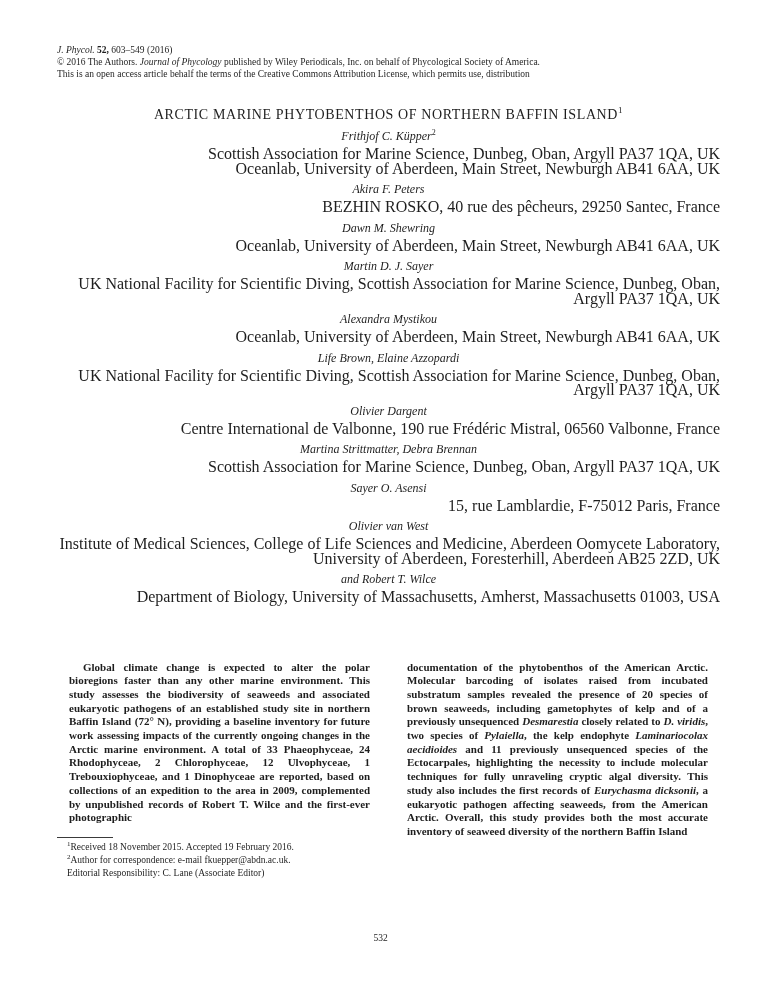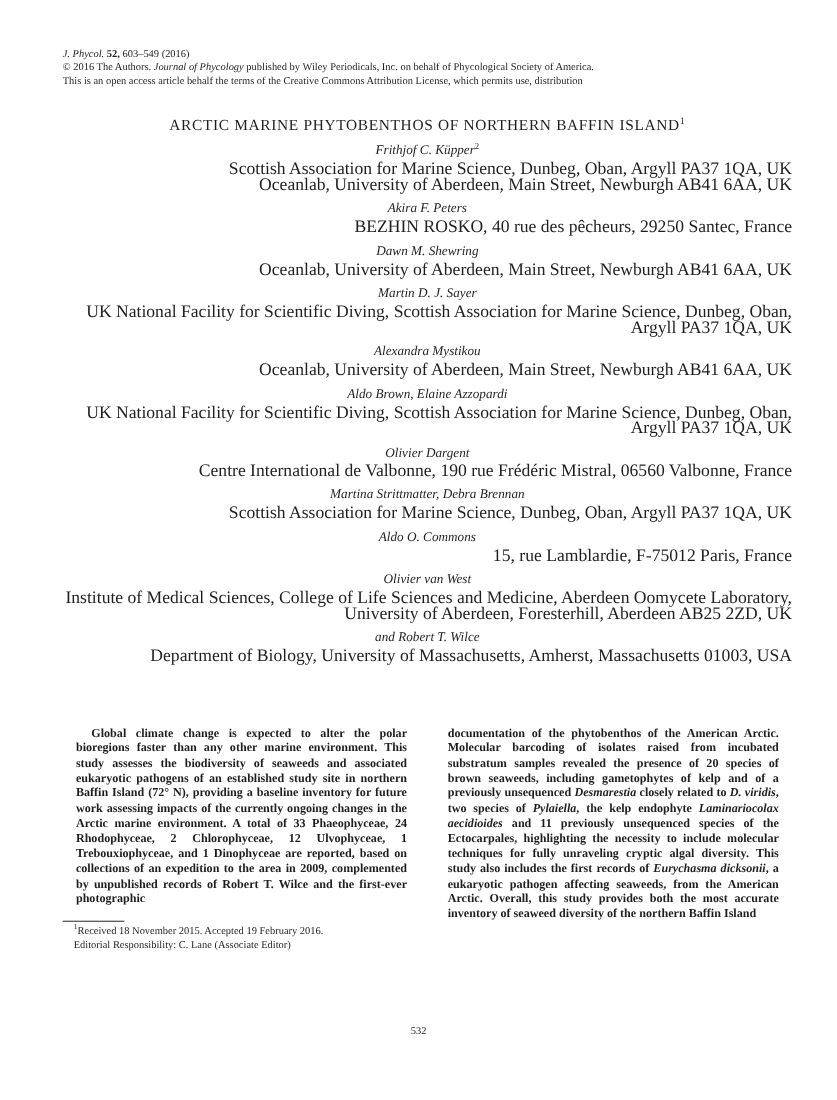--- a/index.html
+++ b/index.html
@@ -126,42 +126,42 @@
       </div>
 
       <div class="author-block">
         <div class="author-name"><span>Alexandra Mystikou</span></div>
         <div class="affils">
           <div class="affil-line">Oceanlab, University of Aberdeen, Main Street, Newburgh AB41 6AA, UK</div>
         </div>
       </div>
 
       <div class="author-block">
-        <div class="author-name"><span>Aldo Brown, Elaine Azzopardi</span></div>
+        <div class="author-name"><span>Life Brown, Elaine Azzopardi</span></div>
         <div class="affils">
           <div class="affil-line">UK National Facility for Scientific Diving, Scottish Association for Marine Science, Dunbeg, Oban, Argyll PA37 1QA, UK</div>
         </div>
       </div>
 
       <div class="author-block">
         <div class="author-name"><span>Olivier Dargent</span></div>
         <div class="affils">
           <div class="affil-line">Centre International de Valbonne, 190 rue Frédéric Mistral, 06560 Valbonne, France</div>
         </div>
       </div>
 
       <div class="author-block">
         <div class="author-name"><span>Martina Strittmatter, Debra Brennan</span></div>
         <div class="affils">
           <div class="affil-line">Scottish Association for Marine Science, Dunbeg, Oban, Argyll PA37 1QA, UK</div>
         </div>
       </div>
 
       <div class="author-block">
-        <div class="author-name"><span>Aldo O. Commons</span></div>
+        <div class="author-name"><span>Sayer O. Asensi</span></div>
         <div class="affils">
           <div class="affil-line">15, rue Lamblardie, F-75012 Paris, France</div>
         </div>
       </div>
 
       <div class="author-block">
         <div class="author-name"><span>Olivier van West</span></div>
         <div class="affils">
           <div class="affil-line">Institute of Medical Sciences, College of Life Sciences and Medicine, Aberdeen Oomycete Laboratory, University of Aberdeen, Foresterhill, Aberdeen AB25 2ZD, UK</div>
         </div>
@@ -177,20 +177,21 @@
 
   <section class="abstract">
     <div class="col">
       <p class="abstract-text indent"><span>Global climate change is expected to alter the polar bioregions faster than any other marine environment. This study assesses the biodiversity of seaweeds and associated eukaryotic pathogens of an established study site in northern Baffin Island (72° N), providing a baseline inventory for future work assessing impacts of the currently ongoing changes in the Arctic marine environment. A total of 33 Phaeophyceae, 24 Rhodophyceae, 2 Chlorophyceae, 12 Ulvophyceae, 1 Trebouxiophyceae, and 1 Dinophyceae are reported, based on collections of an expedition to the area in 2009, complemented by unpublished records of Robert T. Wilce and the first-ever photographic</span></p>
       <div class="footnote-block">
         <div class="footnote-rule"></div>
         <div>
 
             <div class="footnote"><sup>1</sup><span>Received 18 November 2015. Accepted 19 February 2016.</span></div>
 
+            <div class="footnote"><sup>2</sup><span>Author for correspondence: e-mail fkuepper@abdn.ac.uk.</span></div>
 
             <div class="footnote"><span>Editorial Responsibility: C. Lane (Associate Editor)</span></div>
           </div>
       </div>
     </div>
     <div class="col">
       <p class="abstract-text"><span>documentation of the phytobenthos of the American Arctic. Molecular barcoding of isolates raised from incubated substratum samples revealed the presence of 20 species of brown seaweeds, including gametophytes of kelp and of a previously unsequenced </span><span class="it">Desmarestia</span><span> closely related to </span><span class="it">D. viridis</span><span>, two species of </span><span class="it">Pylaiella</span><span>, the kelp endophyte </span><span class="it">Laminariocolax aecidioides</span><span> and 11 previously unsequenced species of the Ectocarpales, highlighting the necessity to include molecular techniques for fully unraveling cryptic algal diversity. This study also includes the first records of </span><span class="it">Eurychasma dicksonii</span><span>, a eukaryotic pathogen affecting seaweeds, from the American Arctic. Overall, this study provides both the most accurate inventory of seaweed diversity of the northern Baffin Island</span></p>
     </div>
   </section>
 

